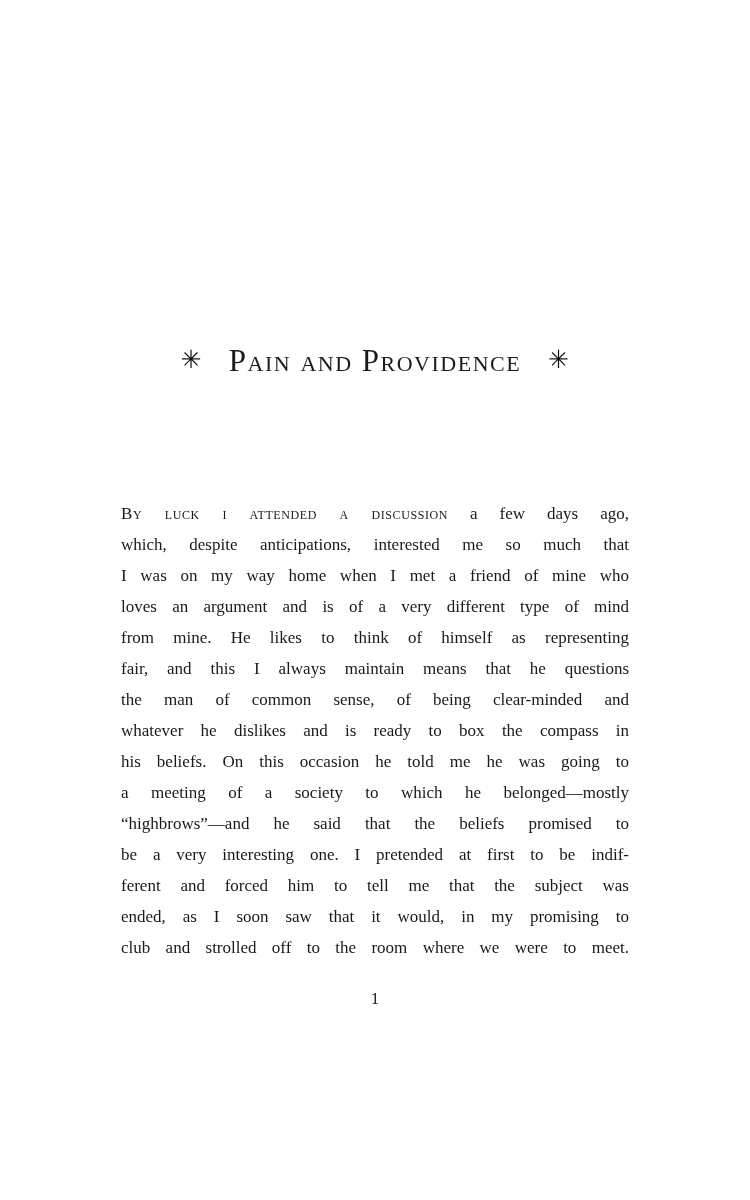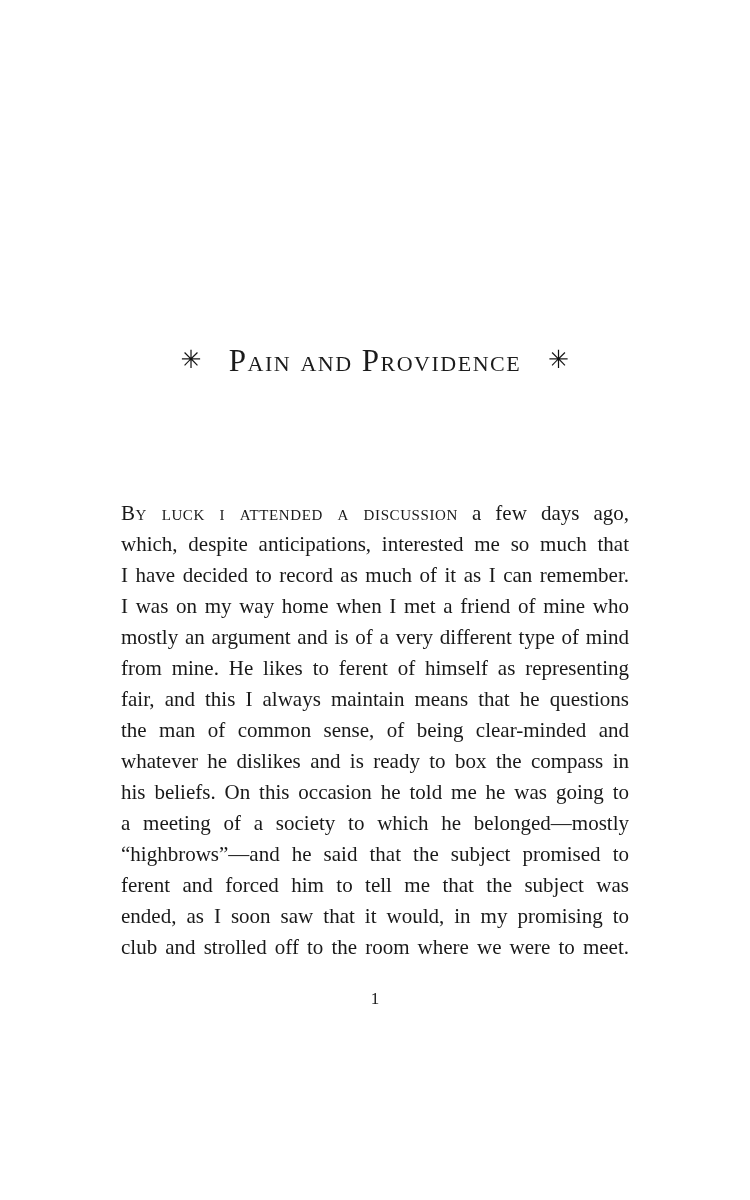--- a/index.html
+++ b/index.html
@@ -30,21 +30,21 @@
   }
   .star {
     font-family: "DejaVu Sans", sans-serif;
     font-size: 25px;
     color: #111111;
     transform: translateY(-1px);
   }
   .body-block {
     width: 508px;
     margin: 117px auto 0 auto;
-    font-size: 21px;
+    font-size: 17px;
     line-height: 31px;
     color: #191919;
   }
   .text-line {
     text-align: justify;
     text-align-last: justify;
     text-justify: inter-word;
     height: 31px;
     white-space: nowrap;
   }
@@ -67,30 +67,30 @@
 
   <div class="title-row">
     <span class="star">✳</span>
     <span class="chapter-title">Pain and Providence</span>
     <span class="star">✳</span>
   </div>
 
   <div class="body-block">
     <div class="text-line"><span class="lead-in">By luck i attended a discussion</span><span> a few days ago,</span></div>
     <div class="text-line">which, despite anticipations, interested me so much that</div>
-    <div class="text-line">I have decided to record as much of it as I can remember.</div>
     <div class="text-line">I was on my way home when I met a friend of mine who</div>
-    <div class="text-line">mostly an argument and is of a very different type of mind</div>
-    <div class="text-line">from mine. He likes to ferent of himself as representing</div>
+    <div class="text-line">loves an argument and is of a very different type of mind</div>
+    <div class="text-line">from mine. He likes to think of himself as representing</div>
     <div class="text-line">fair, and this I always maintain means that he questions</div>
     <div class="text-line">the man of common sense, of being clear-minded and</div>
     <div class="text-line">whatever he dislikes and is ready to box the compass in</div>
     <div class="text-line">his beliefs. On this occasion he told me he was going to</div>
     <div class="text-line">a meeting of a society to which he belonged—mostly</div>
-    <div class="text-line">“highbrows”—and he said that the subject promised to</div>
+    <div class="text-line">“highbrows”—and he said that the beliefs promised to</div>
+    <div class="text-line">be a very interesting one. I pretended at first to be indif-</div>
     <div class="text-line">ferent and forced him to tell me that the subject was</div>
     <div class="text-line">ended, as I soon saw that it would, in my promising to</div>
     <div class="text-line">club and strolled off to the room where we were to meet.</div>
   </div>
 
   <div class="folio">1</div>
 
 </div>
 
 </body></html>

